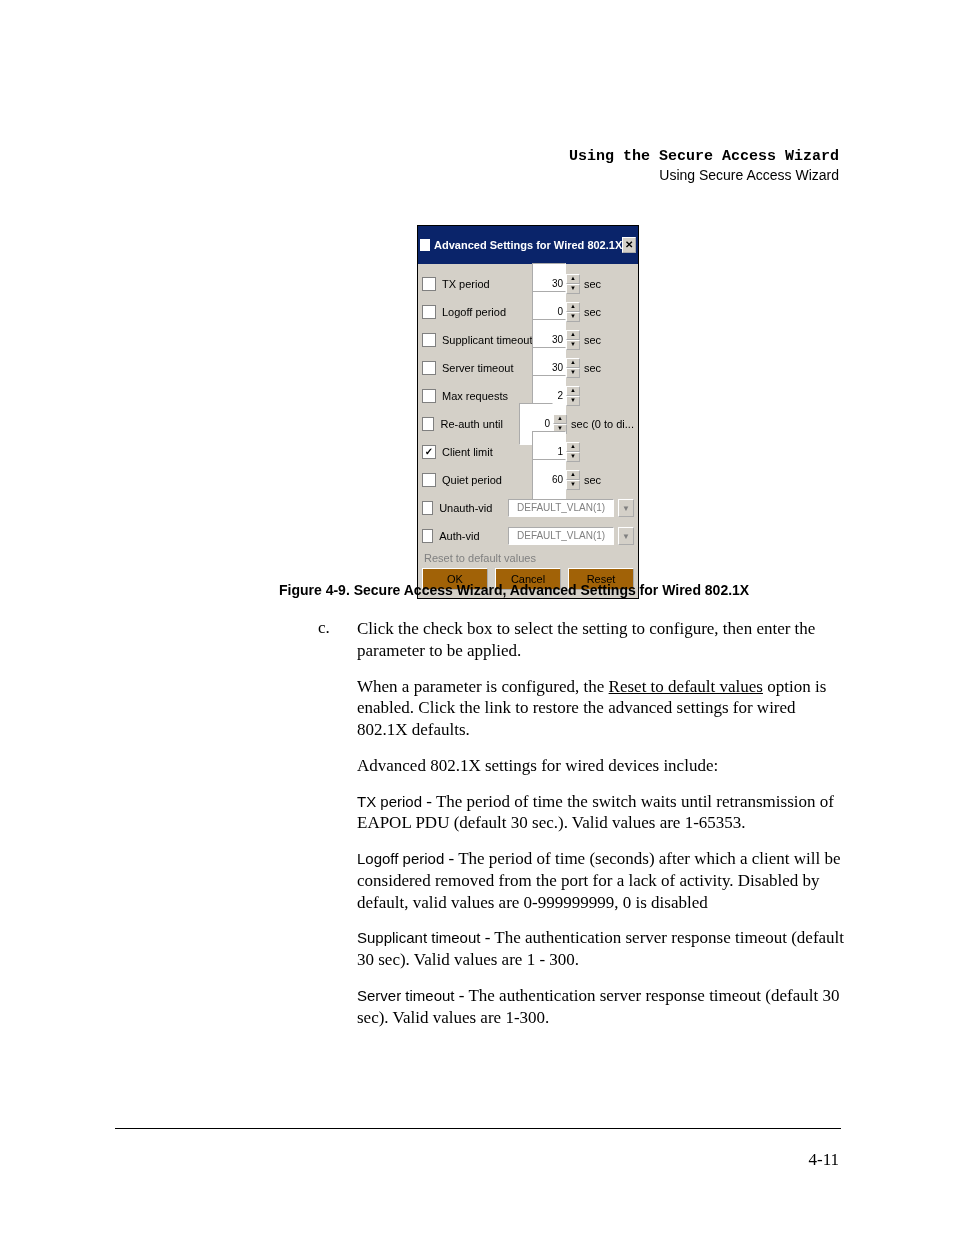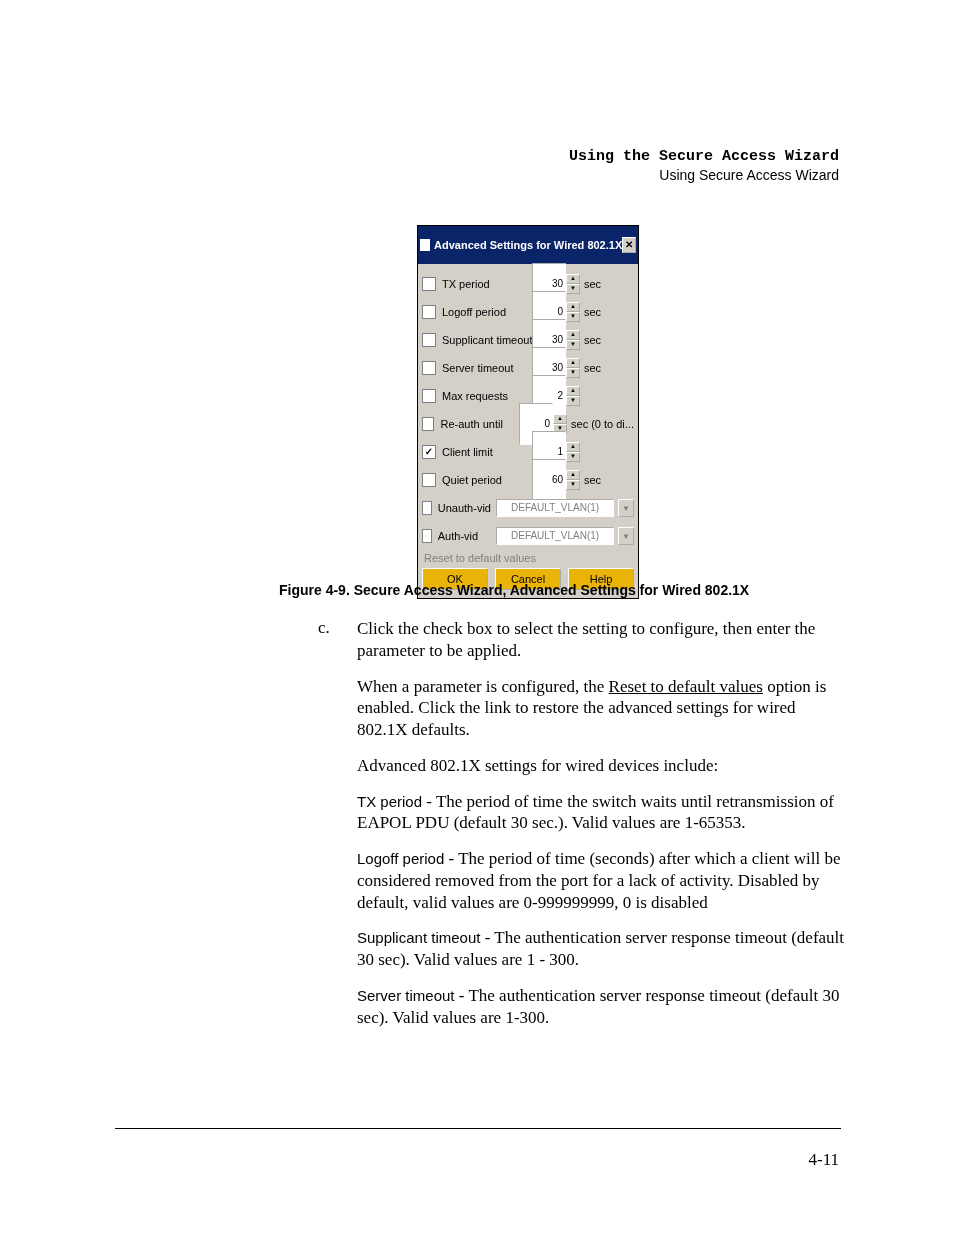--- a/index.html
+++ b/index.html
@@ -34,29 +34,29 @@
   .lbl{width:90px;white-space:nowrap;}
   .spin{display:flex;align-items:center;}
   .spin-field{width:28px;height:16px;border:1px inset #fff;background:#fff;
               text-align:right;padding:12px 2px;font-size:10px;line-height:16px;}
   .spin-btns{display:flex;flex-direction:column;margin-left:0;}
   .spin-btn{width:12px;height:8px;border:1px outset #fff;background:#d4d0c8;
             font-size:6px;line-height:6px;text-align:center;}
   .unit{margin-left:4px;white-space:nowrap;}
   .combo{display:flex;align-items:center;}
   .combo-field{width:88px;height:16px;border:1px inset #fff;background:#fff;
-               padding:0 14px;font-size:10px;line-height:16px;color:#808080;
+               padding:0 8px;font-size:10px;line-height:16px;color:#808080;
                white-space:nowrap;overflow:hidden;}
   .combo-btn{width:14px;height:16px;border:1px outset #fff;background:#d4d0c8;
              margin-left:4px;display:flex;align-items:center;
              justify-content:center;font-size:8px;}
   .combo-btn.disabled{color:#808080;}
   .reset-link{color:#808080;font-size:11px;margin:4px 0 4px 2px;}
   .btnrow{display:flex;justify-content:space-between;margin-top:4px;}
-  .wbtn{width:64px;height:20px;border:1px outset #fff;background:#eab308;
+  .wbtn{width:64px;height:20px;border:1px outset #fff;background:#a16207;
         font-size:11px;display:flex;align-items:center;justify-content:center;}
 
   
   .figcap{position:absolute;left:279px;top:582px;
           font-family:Arial,Helvetica,sans-serif;font-weight:bold;
           font-size:14px;}
 
   
   .body{position:absolute;left:345px;top:618px;width:500px;
         font-size:17px;line-height:1.28;}
@@ -205,21 +205,21 @@
         <span class="combo-field">DEFAULT_VLAN(1)</span>
         <span class="combo-btn disabled">▼</span>
       </span>
     </div>
 
     <div class="reset-link">Reset to default values</div>
 
     <div class="btnrow">
       <span class="wbtn">OK</span>
       <span class="wbtn">Cancel</span>
-      <span class="wbtn">Help</span>
+      <span class="wbtn">Reset</span>
     </div>
   </div>
 </div>
 
 <div class="figcap">Figure 4-9. Secure Access Wizard, Advanced Settings for Wired 802.1X</div>
 
 <div class="li-mark">c.</div>
 
 <div class="body">
   <p class="para">Click the check box to select the setting to configure, then enter the parameter to be applied.</p>

